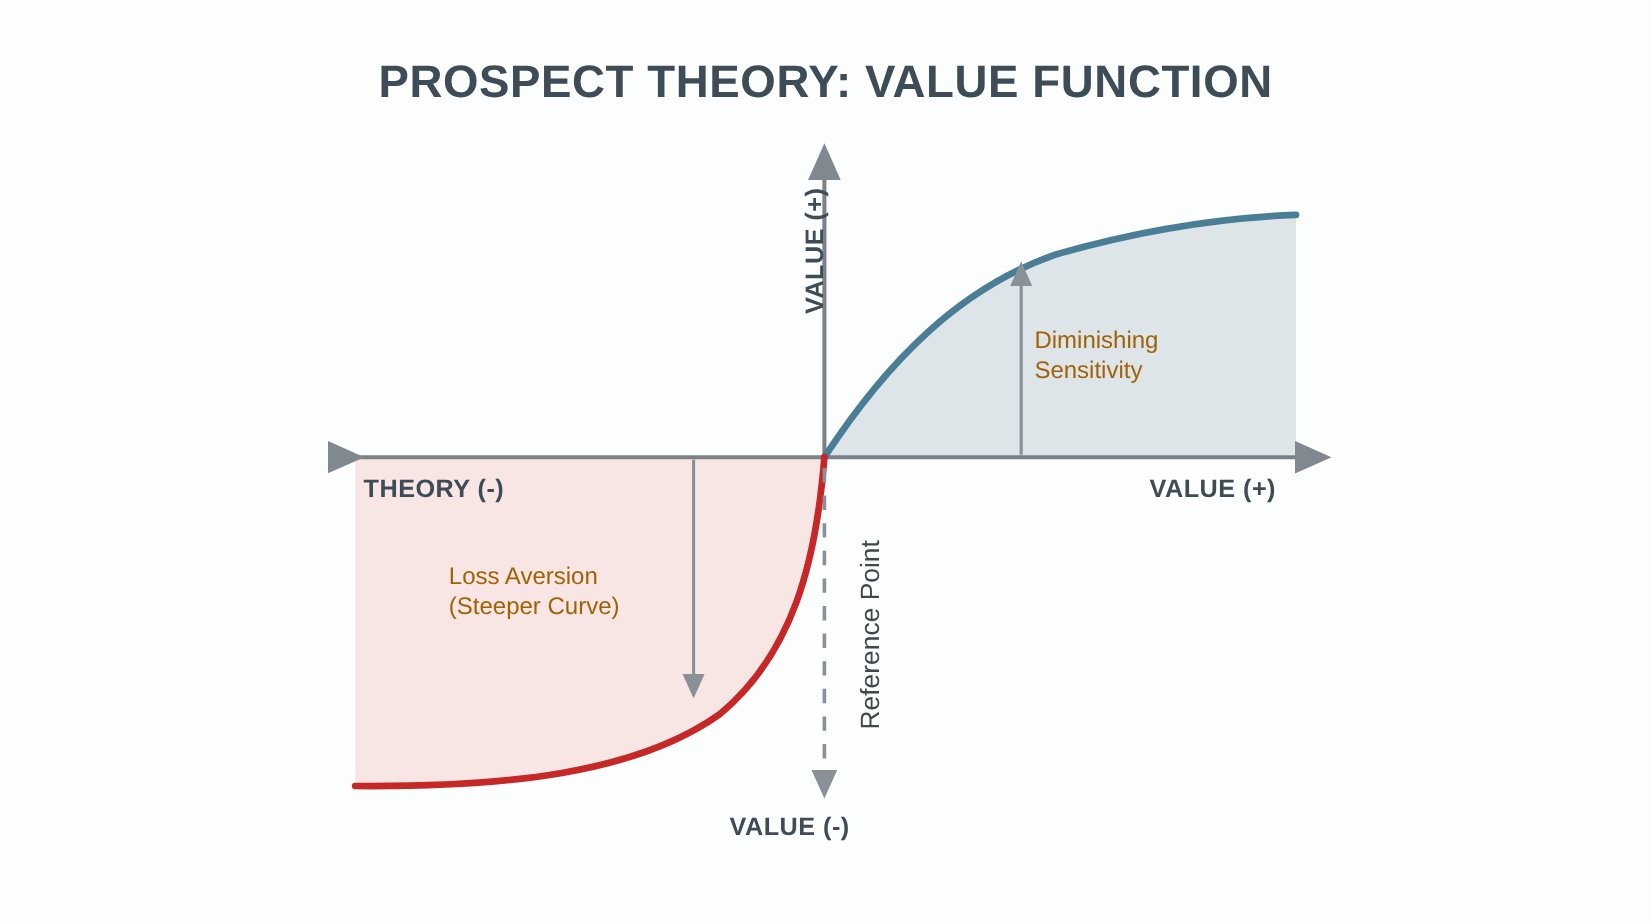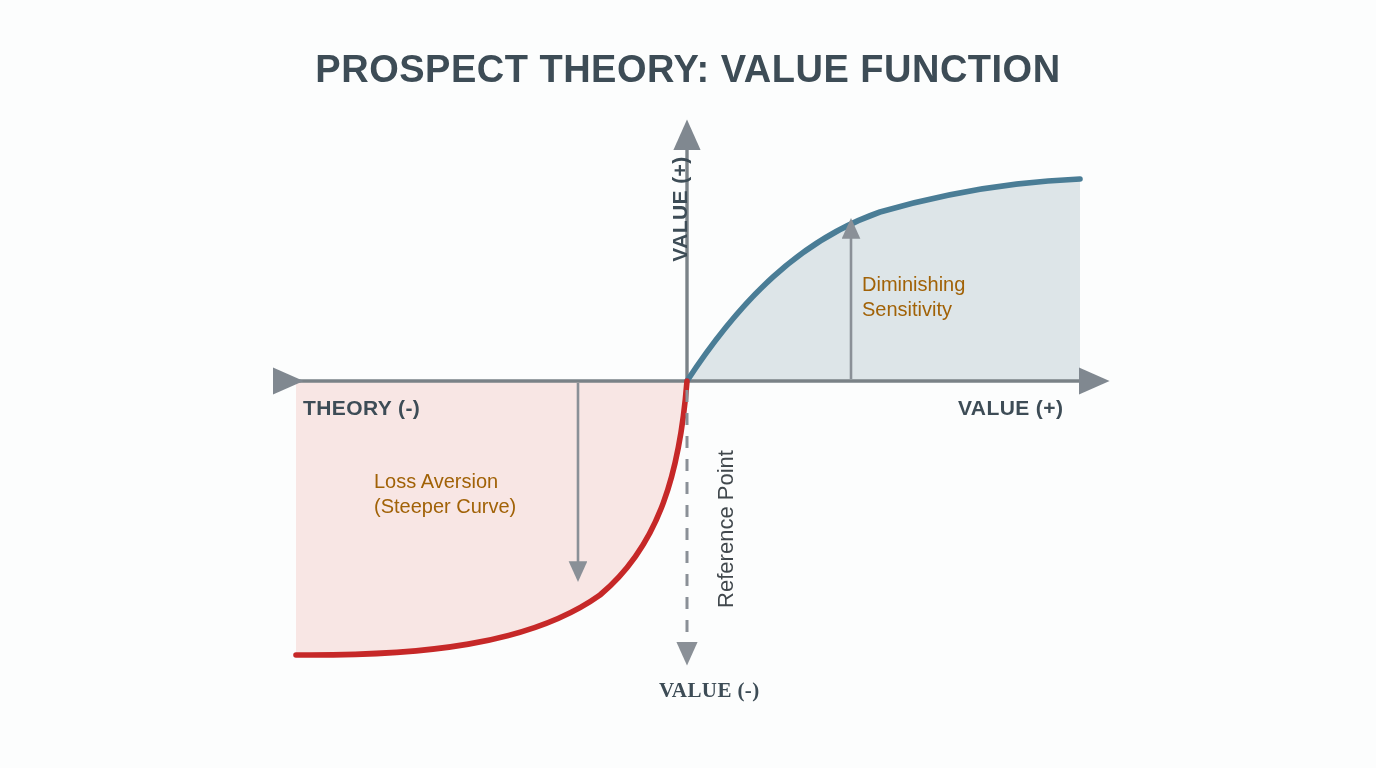--- a/index.html
+++ b/index.html
@@ -38,21 +38,21 @@
     position: absolute;
     font-size: 21px;
     font-weight: bold;
     color: #3d4c56;
     letter-spacing: 0.4px;
     white-space: nowrap;
     font-family: "Liberation Sans", sans-serif;
   }
   #label-losses { left: 303px; top: 396px; }
   #label-gains  { left: 958px; top: 396px; }
-  #label-value-neg { left: 659px; top: 678px; font-family: Liberation Serif, serif; }
+  #label-value-neg { left: 608px; top: 678px; }
   #label-value-pos {
     left: 627px;
     top: 197px;
     transform: rotate(-90deg);
     transform-origin: center center;
   }
   .anno {
     position: absolute;
     font-size: 20px;
     color: #a16207;

